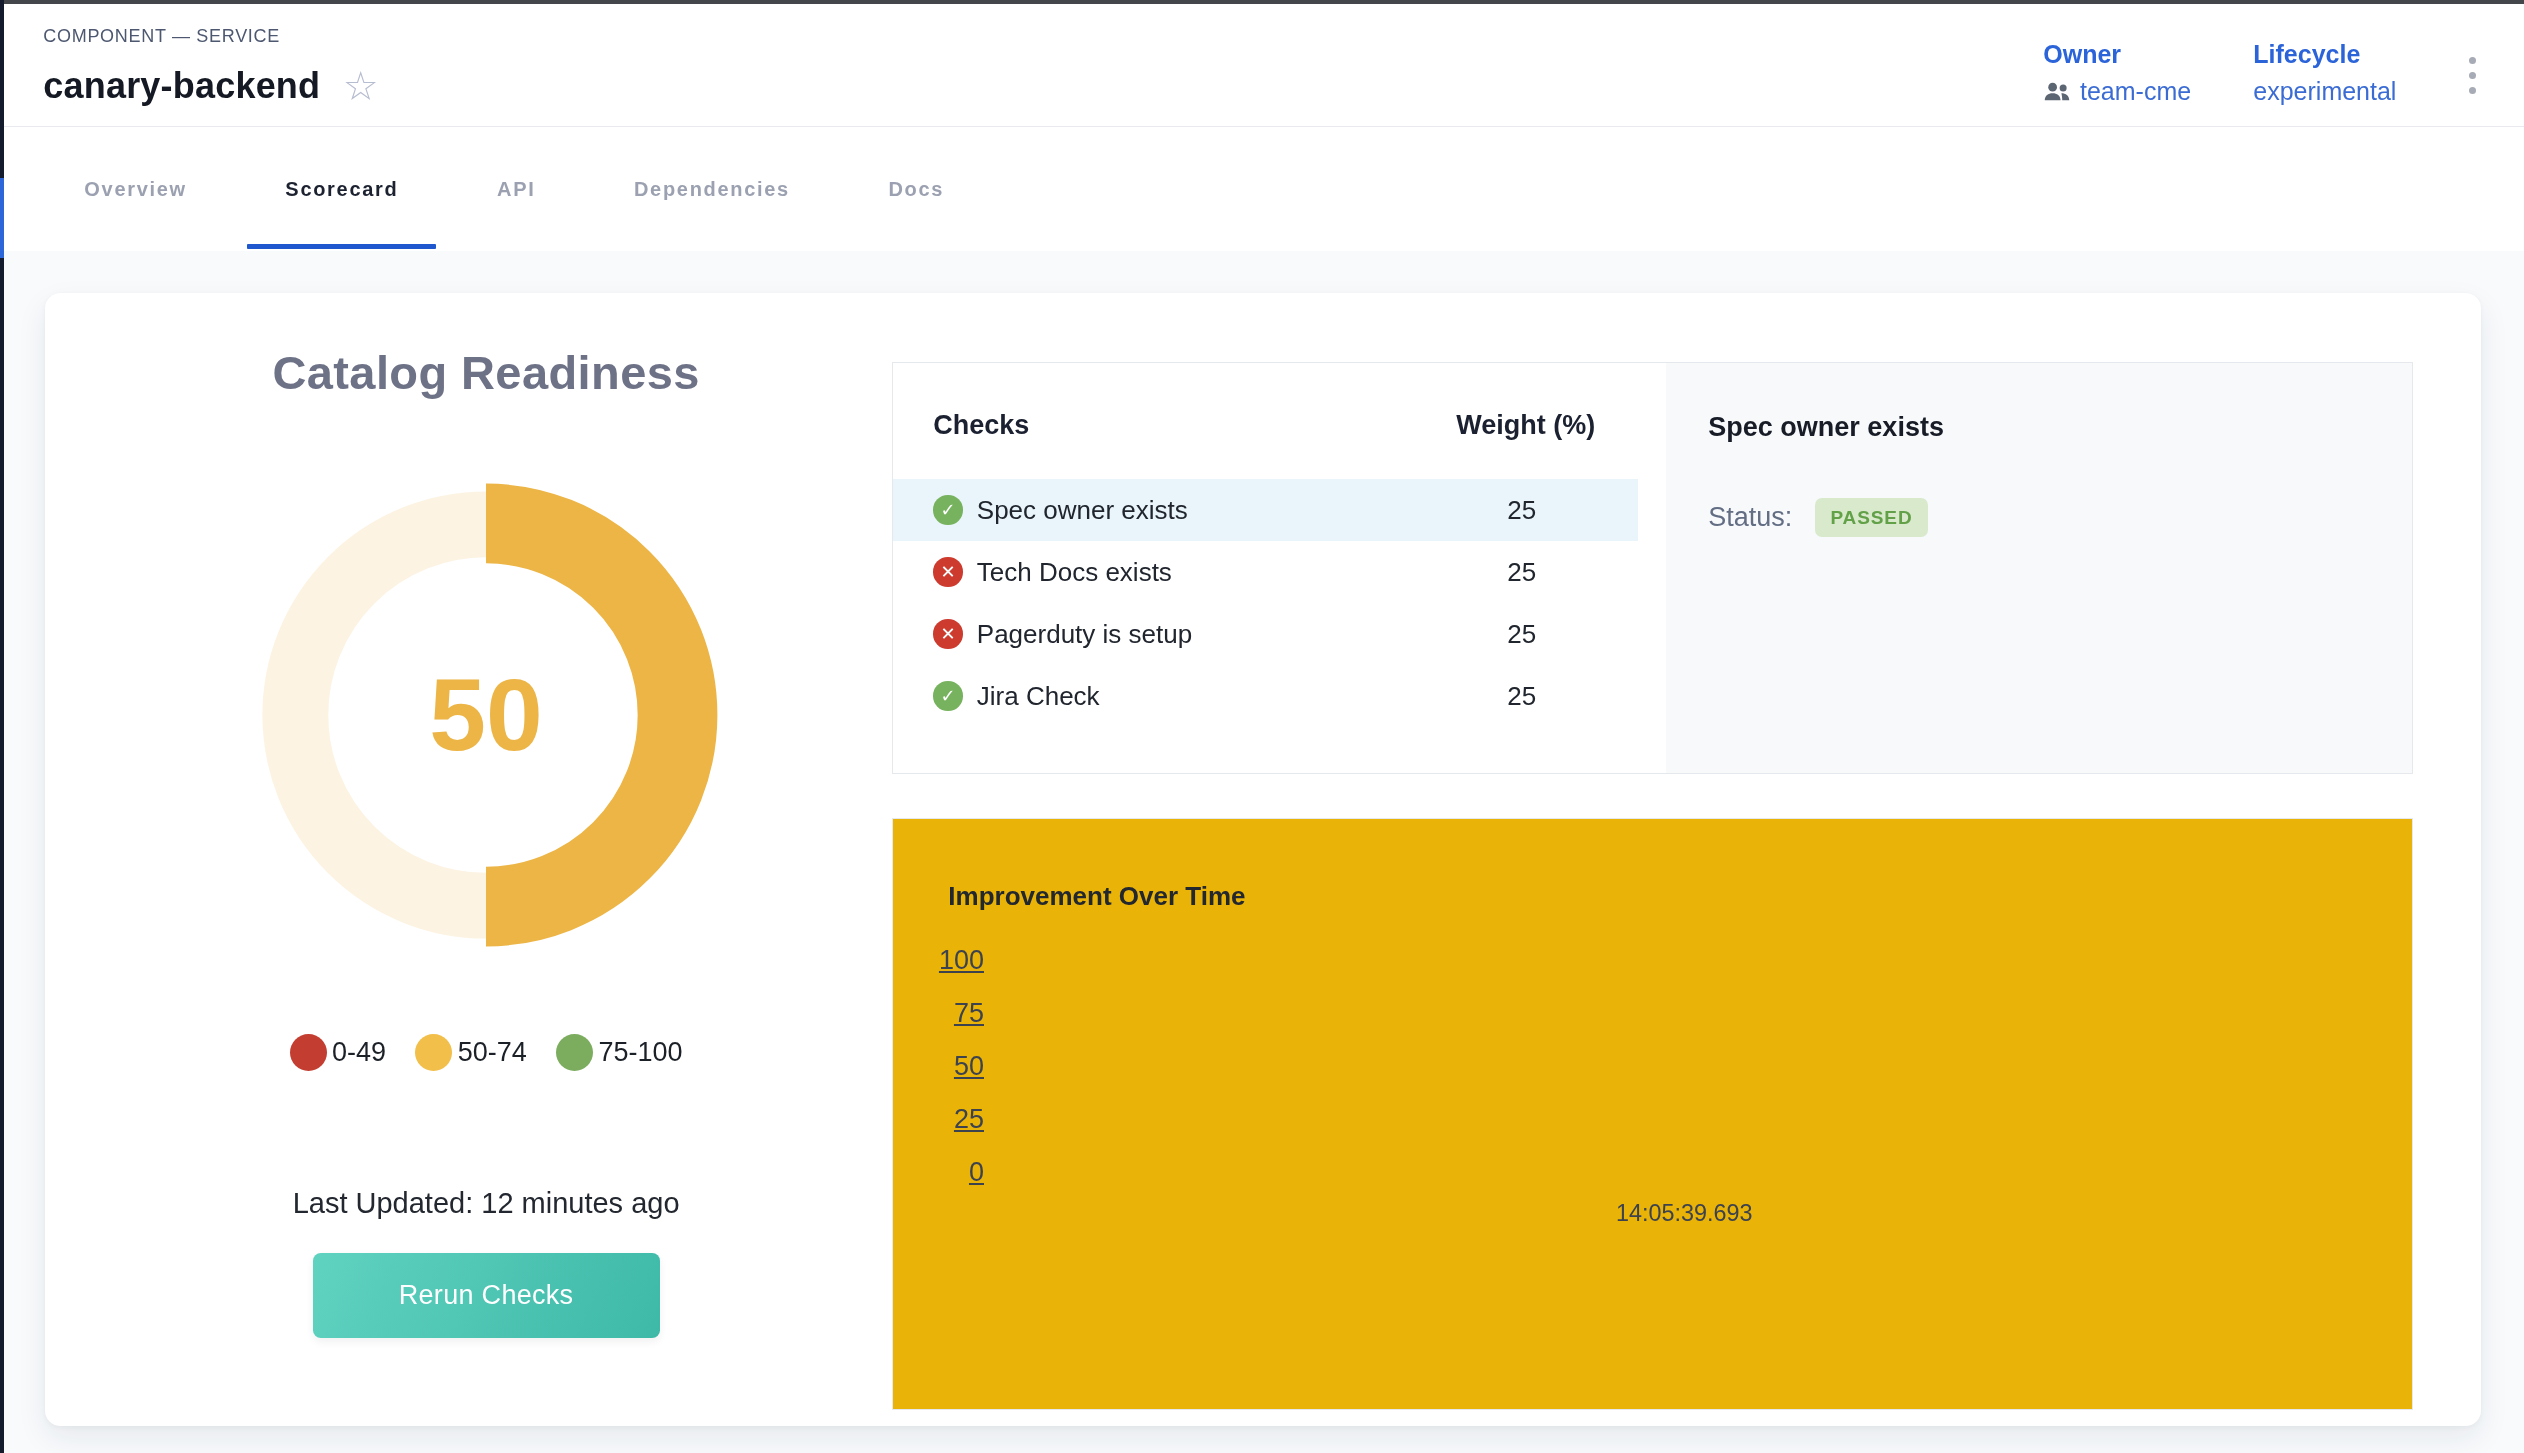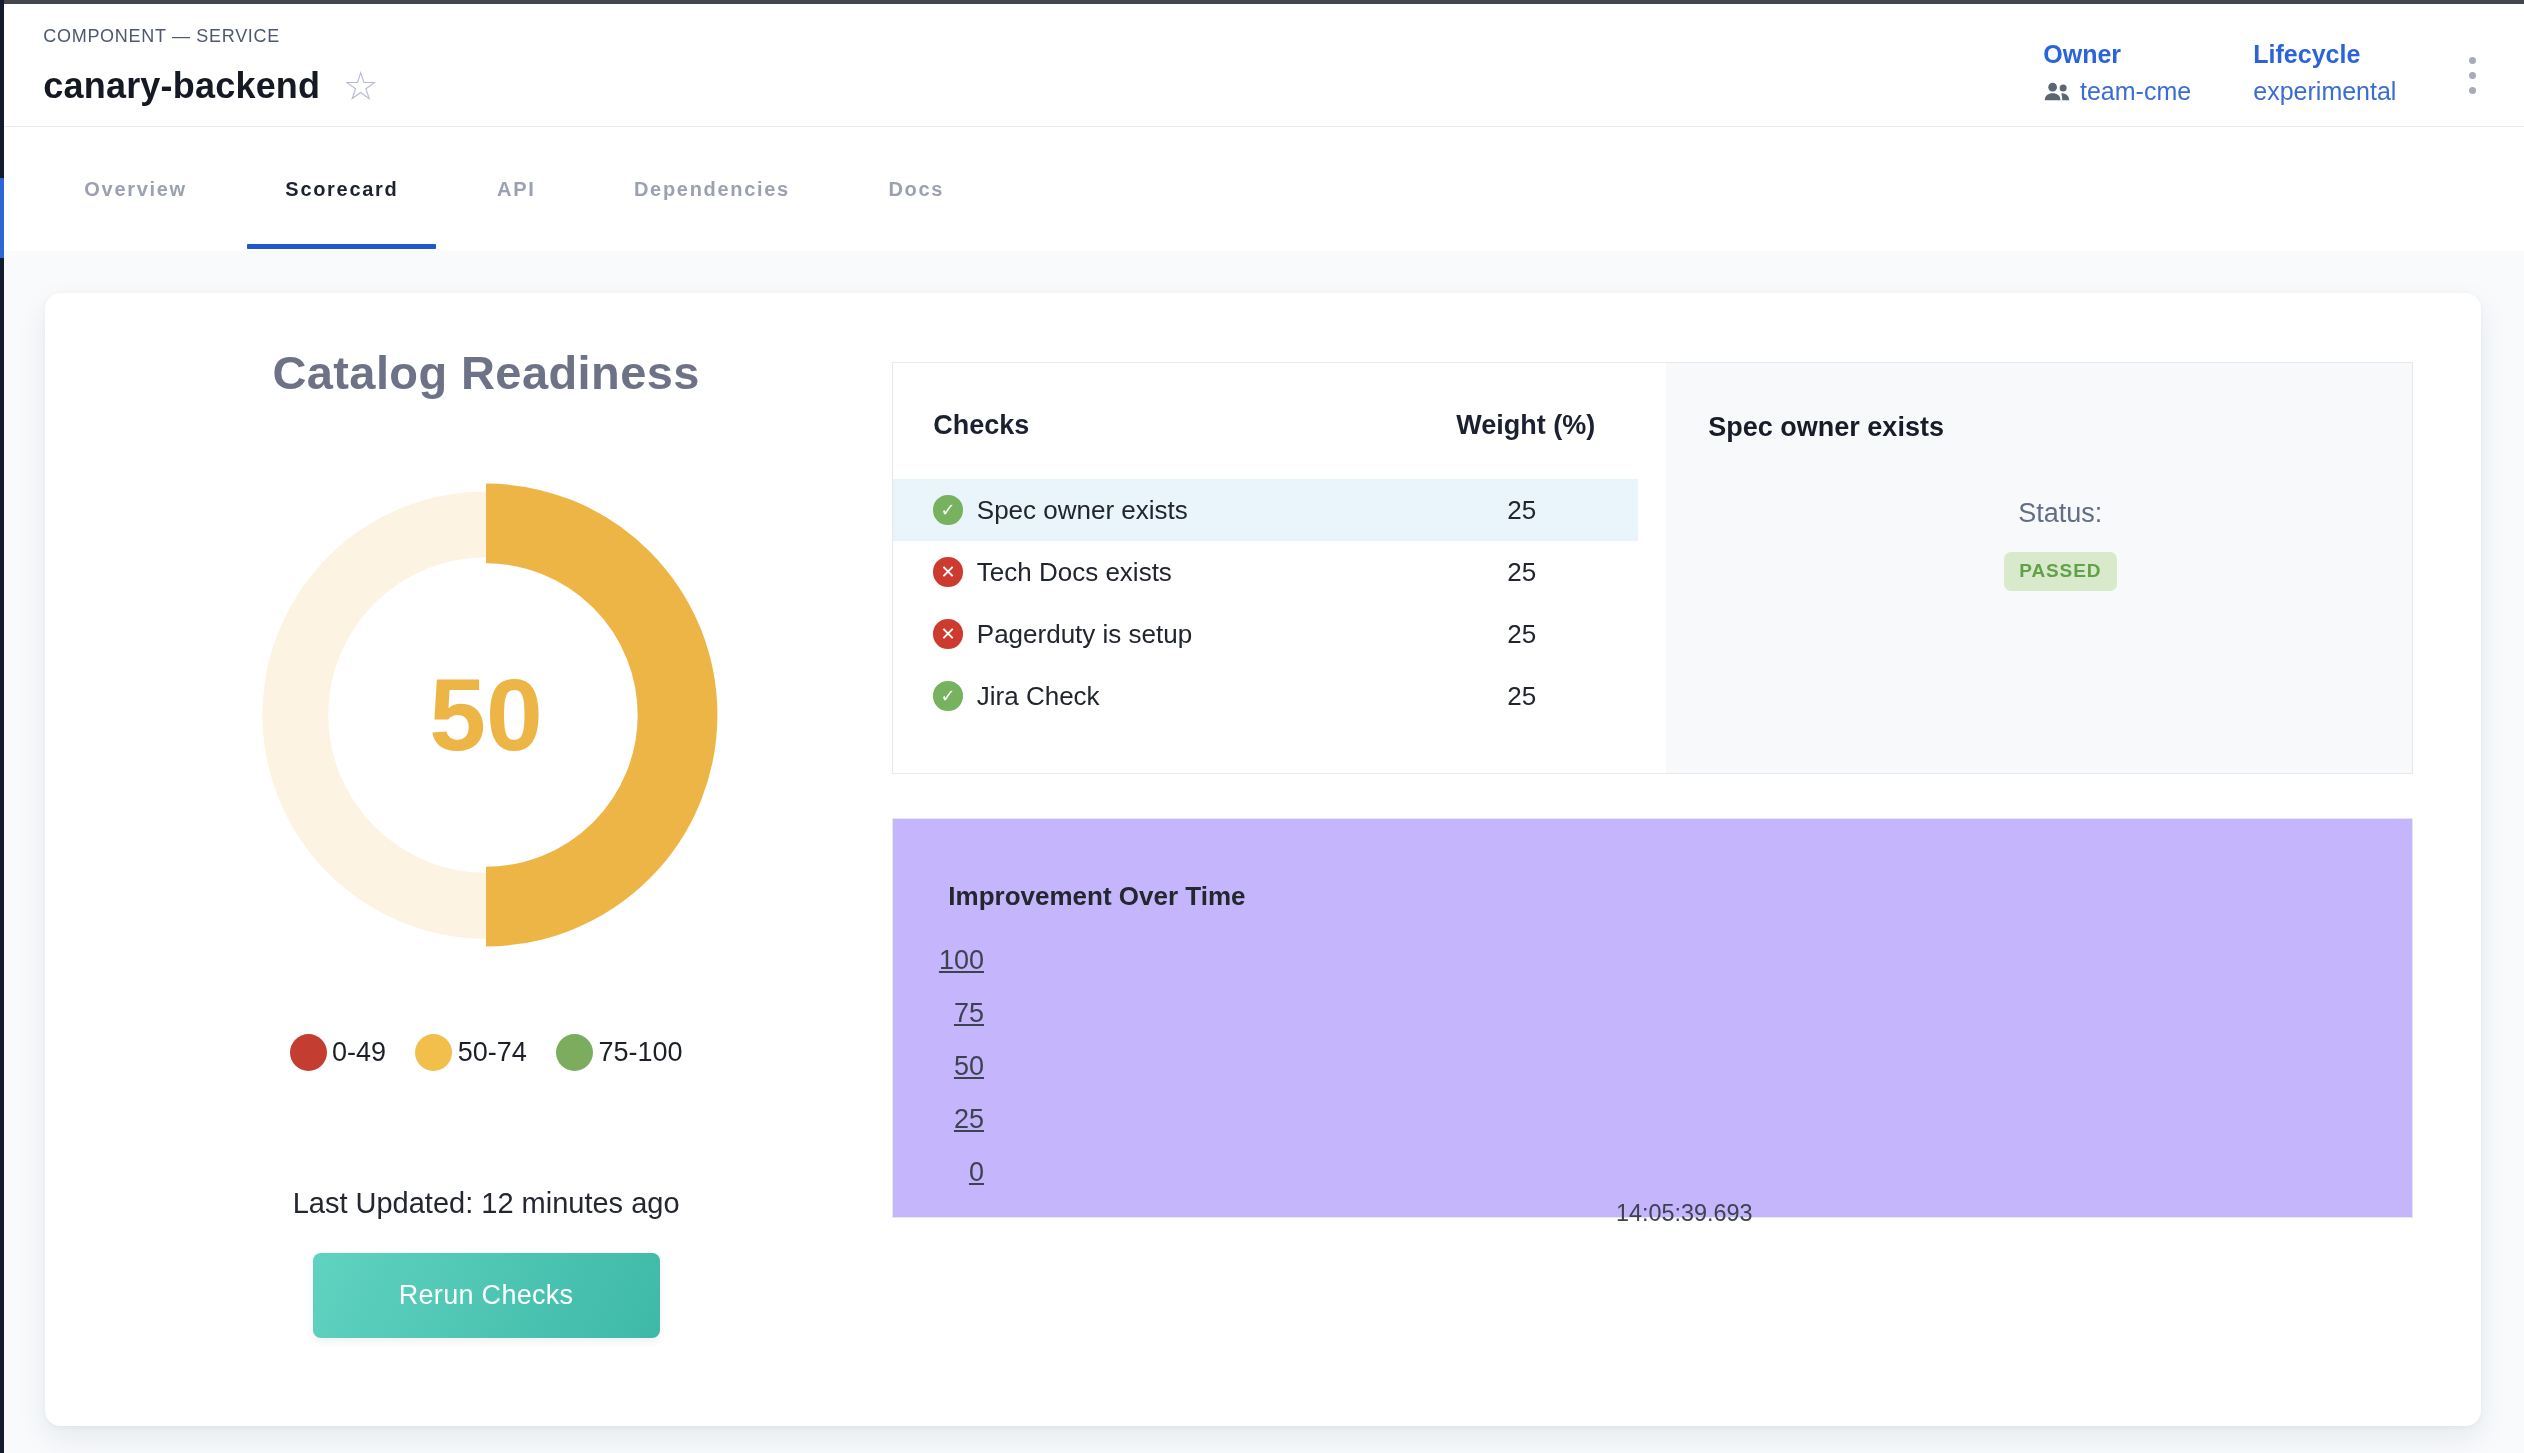--- a/index.html
+++ b/index.html
@@ -73,27 +73,27 @@
              color:#fff; font-size:18px; font-weight:700; flex:0 0 29.5px; }
   .st-icon[data-status="pass"] { background:#77b25e; }
   .st-icon[data-status="pass"]::after { content:"✓"; }
   .st-icon[data-status="fail"] { background:#cd3a2e; }
   .st-icon[data-status="fail"]::after { content:"✕"; }
   .check-label { margin-left:14px; font-size:26px; color:#20252e; }
   .check-weight { margin-left:auto; width:147px; margin-right:43px; text-align:center; font-size:26px; color:#20252e; }
 
   .detail-pane { flex:1; background:#f7f9fb; padding:49px 0 0 42px; }
   .detail-title { font-size:27px; font-weight:700; color:#171c27; }
-  .status-row { margin-top:55px; display:flex; align-items:center; gap:22.5px;flex-direction:column; }
+  .status-row { margin-top:55px; display:flex; align-items:center; gap:22.5px; }
   .status-label { font-size:27px; color:#636e84; }
   .status-badge { background:#d8eacb; color:#63a149; font-size:19px; font-weight:700; letter-spacing:0.9px;
                   padding:8.7px 15.6px; border-radius:7px; }
 
   
-  .chart-box { position:absolute; left:847px; top:525px; width:1521px; height:400px; border:1.7px solid #e5e8ed; background:#c4b5fd; }
+  .chart-box { position:absolute; left:847px; top:525px; width:1521px; height:592px; border:1.7px solid #e5e8ed; background:#eab308; }
   .chart-title { position:absolute; left:55px; top:62px; font-size:26px; font-weight:600; color:#23282f; }
   .y-axis { position:absolute; left:8.7px; top:115px; width:82px; }
   .y-tick { height:53px; display:flex; align-items:center; justify-content:flex-end; font-size:27px; color:#3c424e;text-decoration:underline; }
   .x-tick { position:absolute; left:791px; top:381px; transform:translateX(-50%); font-size:23.4px; color:#3c424e; }
 </style>
 </head>
 <body>
 
 <div class="top-strip"></div>
 <div class="left-rail">

